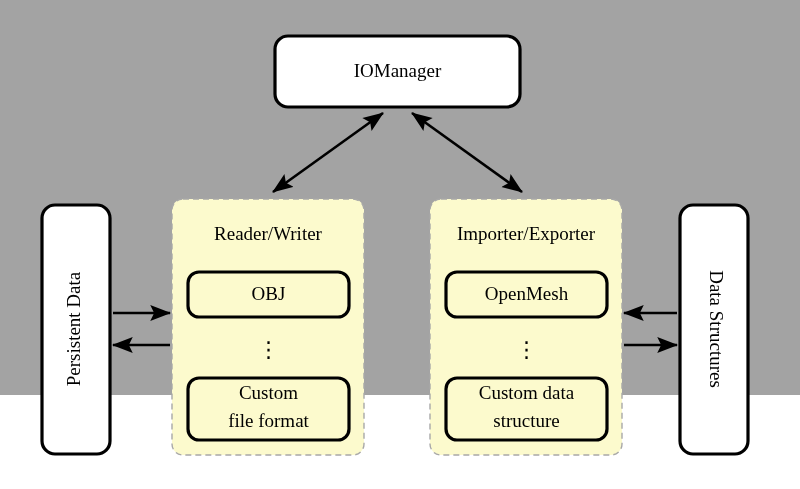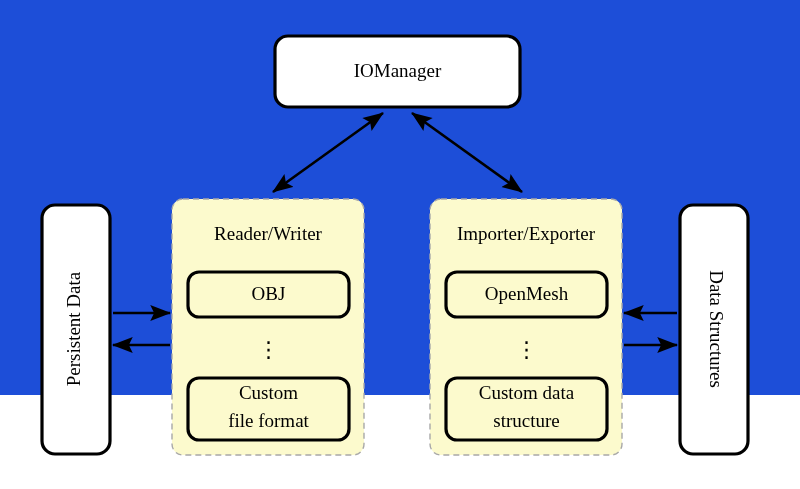--- a/index.html
+++ b/index.html
@@ -10,21 +10,21 @@
   body {
     width: 800px;
     height: 489px;
     font-family: "Liberation Serif", "DejaVu Serif", serif;
     overflow: hidden;
   }
   #diagram-root {
     position: relative;
     width: 800px;
     height: 395px;
-    background: #1d4ed8;
+    background: #a3a3a3;
   }
   svg.diagram {
     display: block;
     width: 800px;
     height: 489px;
   }
   .node-label {
     font-family: "Liberation Serif", "DejaVu Serif", serif;
     fill: #000000;
     text-anchor: middle;

